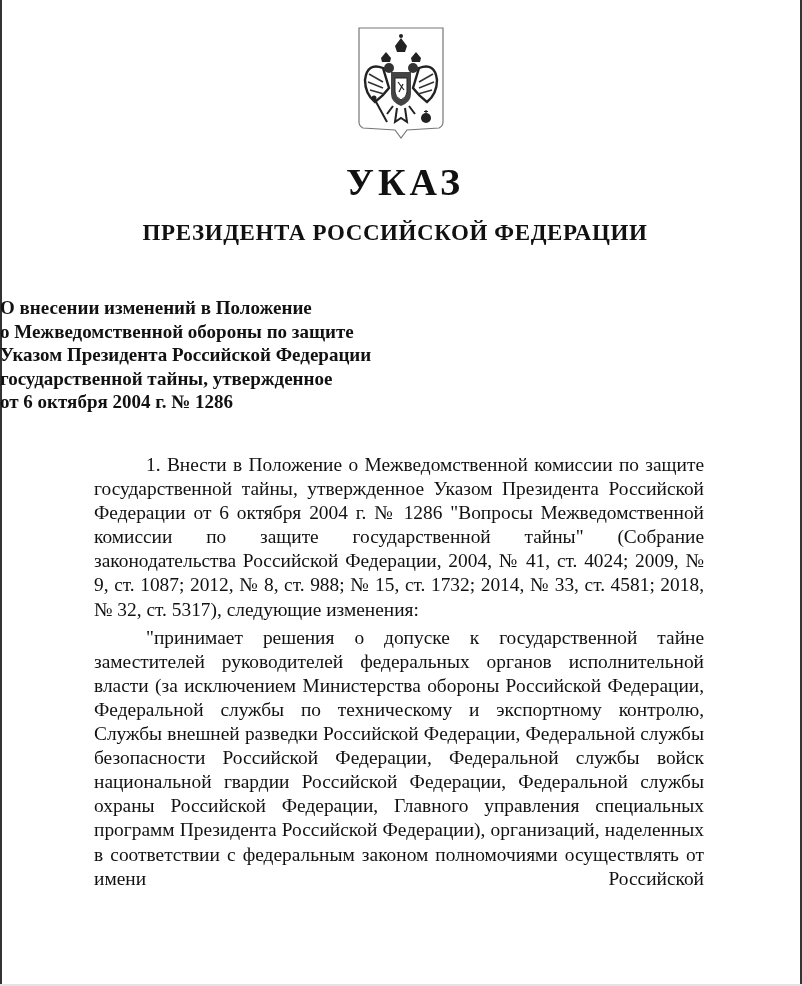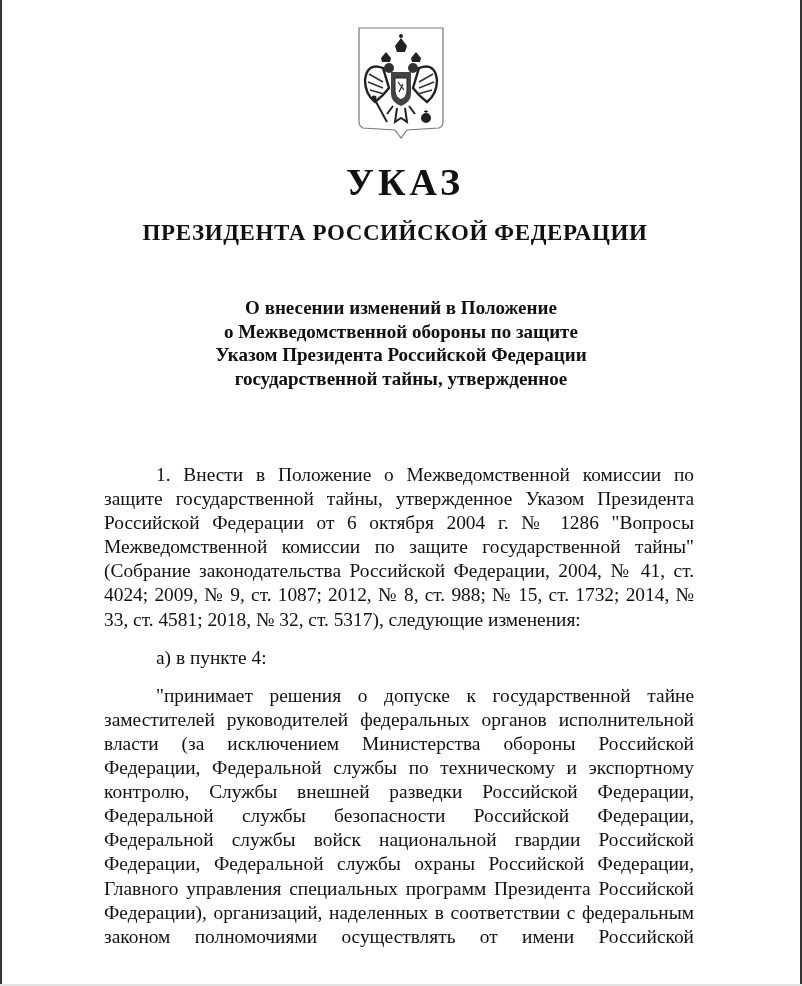--- a/index.html
+++ b/index.html
@@ -22,28 +22,28 @@
     text-align: center; font-size: 38px; font-weight: bold; letter-spacing: 4px;
     line-height: 44px;
   }
   .subtitle {
     position: absolute; left: 0; width: 790px; top: 218px;
     text-align: center; font-size: 23px; font-weight: bold; letter-spacing: 0.6px;
     line-height: 30px;
   }
   .doc-heading {
     position: absolute; left: 0; width: 802px; top: 296px;
-    text-align: center; font-size: 19px; font-weight: bold; line-height: 23.5px;
+    font-size: 19px; font-weight: bold; line-height: 23.5px;
   }
   .doc-heading div { white-space: nowrap; }
   .body-text {
     position: absolute; left: 90px; width: 618px; top: 449px;
     font-size: 19.4px; line-height: 24.1px;
   }
-  .body-text p { margin: 14px; text-align: justify; text-align-last: left; }
+  .body-text p { margin: 4px; text-align: justify; text-align-last: left; }
   .body-text p.ind { text-indent: 52px; }
   .body-text p.just-last { text-align-last: justify; }
 </style>
 </head>
 <body>
 
 <div class="frame-left"></div>
 <div class="frame-right"></div>
 <div class="frame-bottom"></div>
 
@@ -77,19 +77,19 @@
 </div>
 
 <div class="title">УКАЗ</div>
 <div class="subtitle">ПРЕЗИДЕНТА РОССИЙСКОЙ ФЕДЕРАЦИИ</div>
 
 <div class="doc-heading">
   <div>О внесении изменений в Положение</div>
   <div>о Межведомственной обороны по защите</div>
   <div>Указом Президента Российской Федерации</div>
   <div>государственной тайны, утвержденное</div>
+  <div>от 6 октября 2004 г. № 1286</div>
 </div>
 
 <div class="body-text">
   <p class="ind">1. Внести в Положение о Межведомственной комиссии по защите государственной тайны, утвержденное Указом Президента Российской Федерации от 6 октября 2004 г. № 1286 "Вопросы Межведомственной комиссии по защите государственной тайны" (Собрание законодательства Российской Федерации, 2004, № 41, ст. 4024; 2009, № 9, ст. 1087; 2012, № 8, ст. 988; № 15, ст. 1732; 2014, № 33, ст. 4581; 2018, № 32, ст. 5317), следующие изменения:</p>
-  <p class="ind">а) в пункте 4:</p>
   <p class="ind just-last">"принимает решения о допуске к государственной тайне заместителей руководителей федеральных органов исполнительной власти (за исключением Министерства обороны Российской Федерации, Федеральной службы по техническому и экспортному контролю, Службы внешней разведки Российской Федерации, Федеральной службы безопасности Российской Федерации, Федеральной службы войск национальной гвардии Российской Федерации, Федеральной службы охраны Российской Федерации, Главного управления специальных программ Президента Российской Федерации), организаций, наделенных в соответствии с федеральным законом полномочиями осуществлять от имени Российской</p>
 </div>
 
 </body></html>

